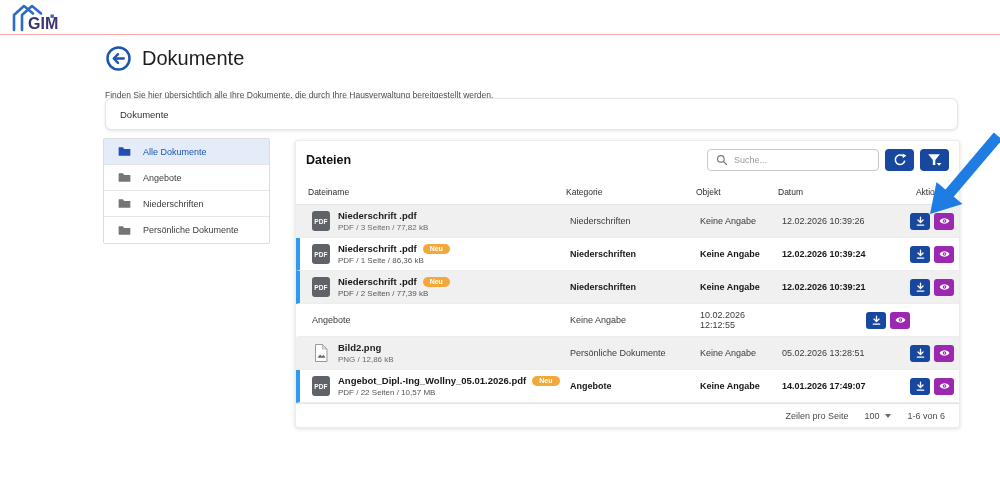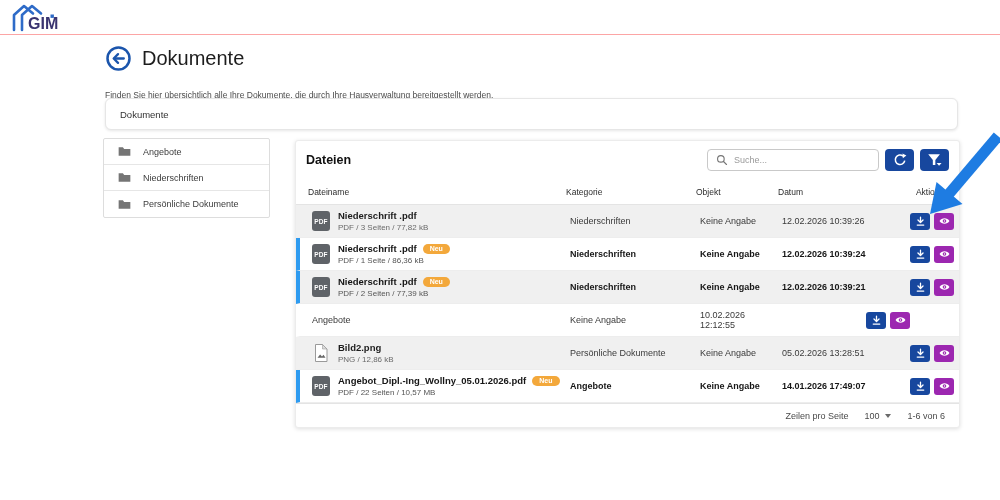--- a/index.html
+++ b/index.html
@@ -102,20 +102,28 @@
   </svg>
   <div class="hdr-title">Dokumente</div>
 </div>
 <div class="subtitle">Finden Sie hier übersichtlich alle Ihre Dokumente, die durch Ihre Hausverwaltung bereitgestellt werden.</div>
 
 <div class="crumb">
   <span>Dokumente</span>
 </div>
 
 <div class="sidebar">
+  <div class="side-item selected">
+    <span class="fold">
+        <svg width="13" height="11" viewBox="0 0 20 16">
+          <path d="M1 1.5 h6.5 l2 2.5 h9.5 v10.5 h-18 z" fill="currentColor"></path>
+        </svg>
+      </span>
+    <span>Alle Dokumente</span>
+  </div>
   <div class="side-item">
     <span class="fold">
         <svg width="13" height="11" viewBox="0 0 20 16">
           <path d="M1 1.5 h6.5 l2 2.5 h9.5 v10.5 h-18 z" fill="currentColor"></path>
         </svg>
       </span>
     <span>Angebote</span>
   </div>
   <div class="side-item">
     <span class="fold">

